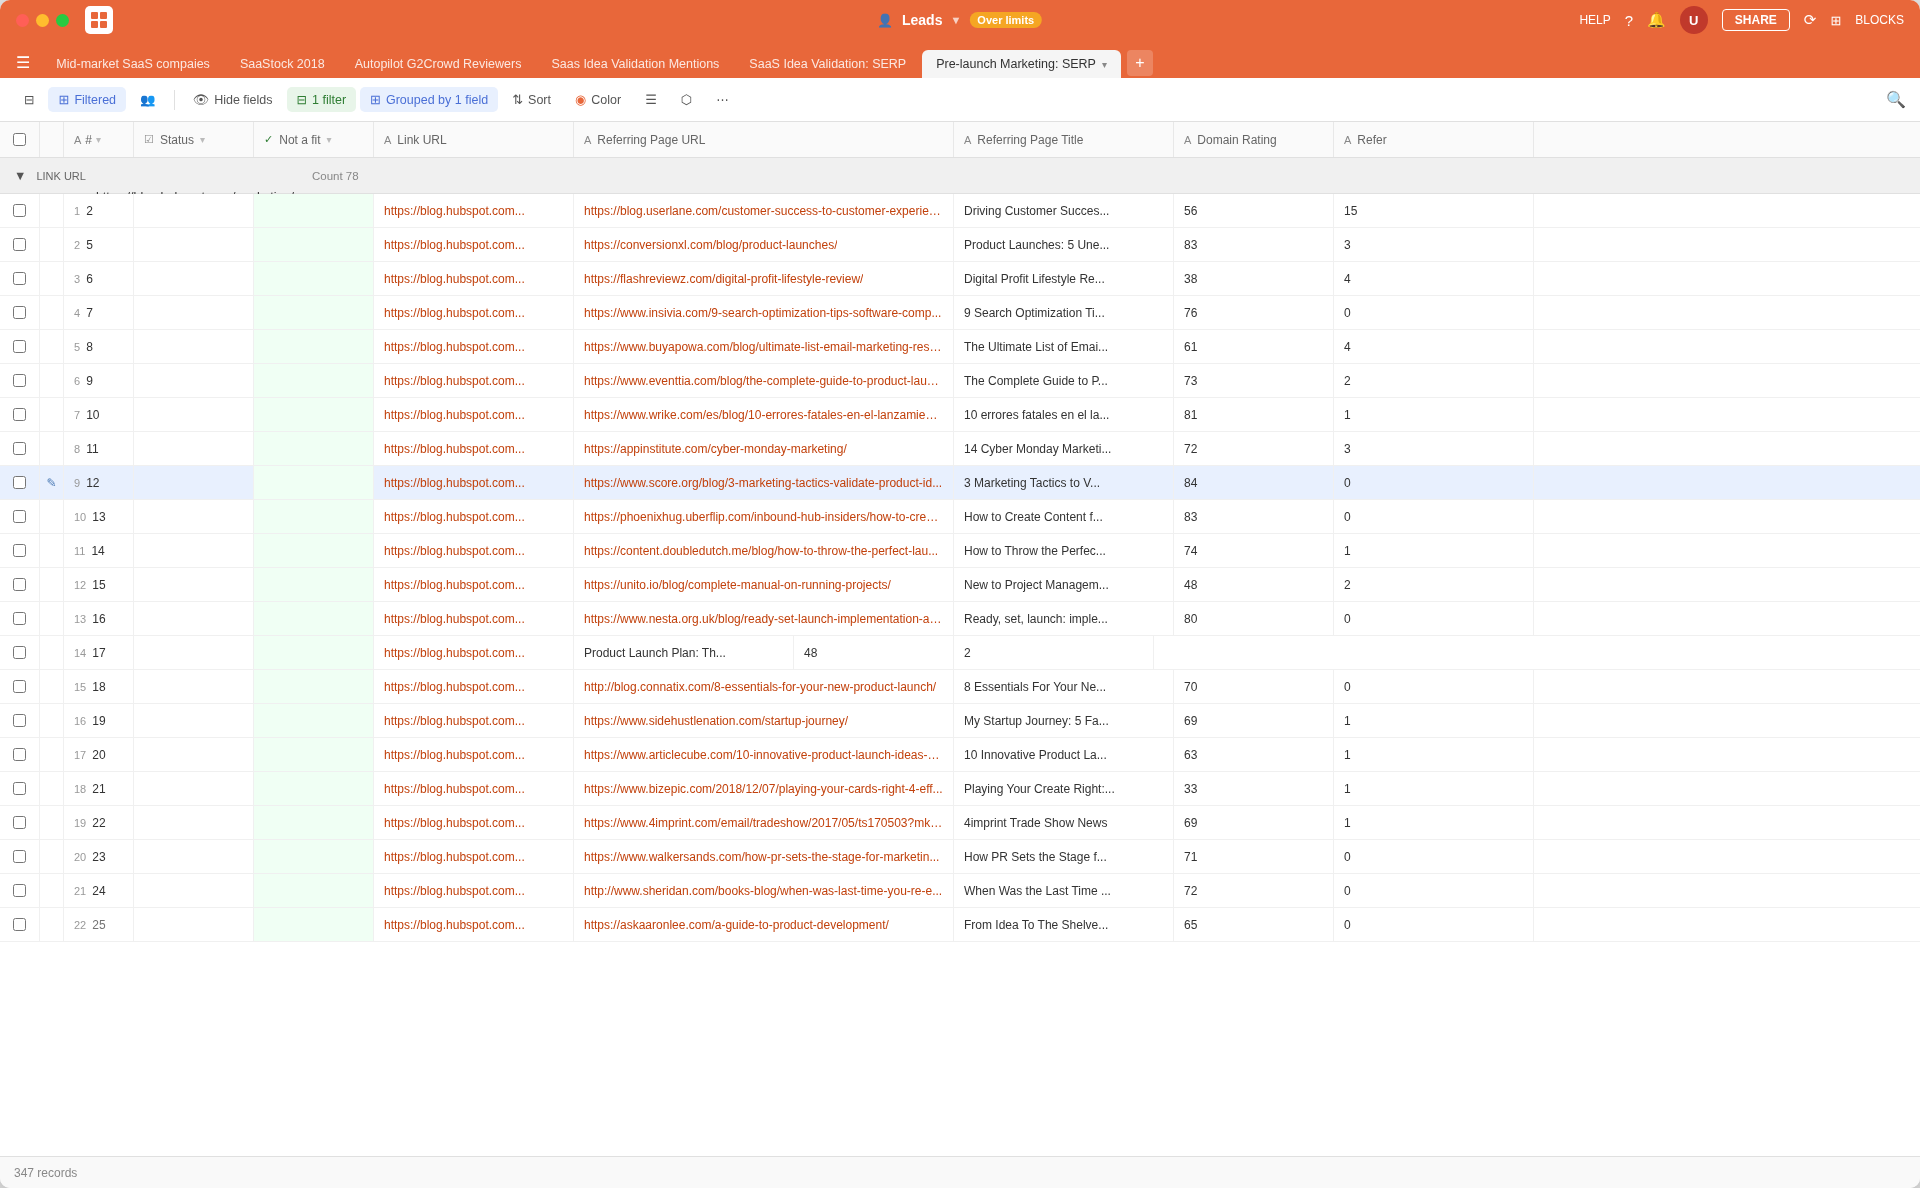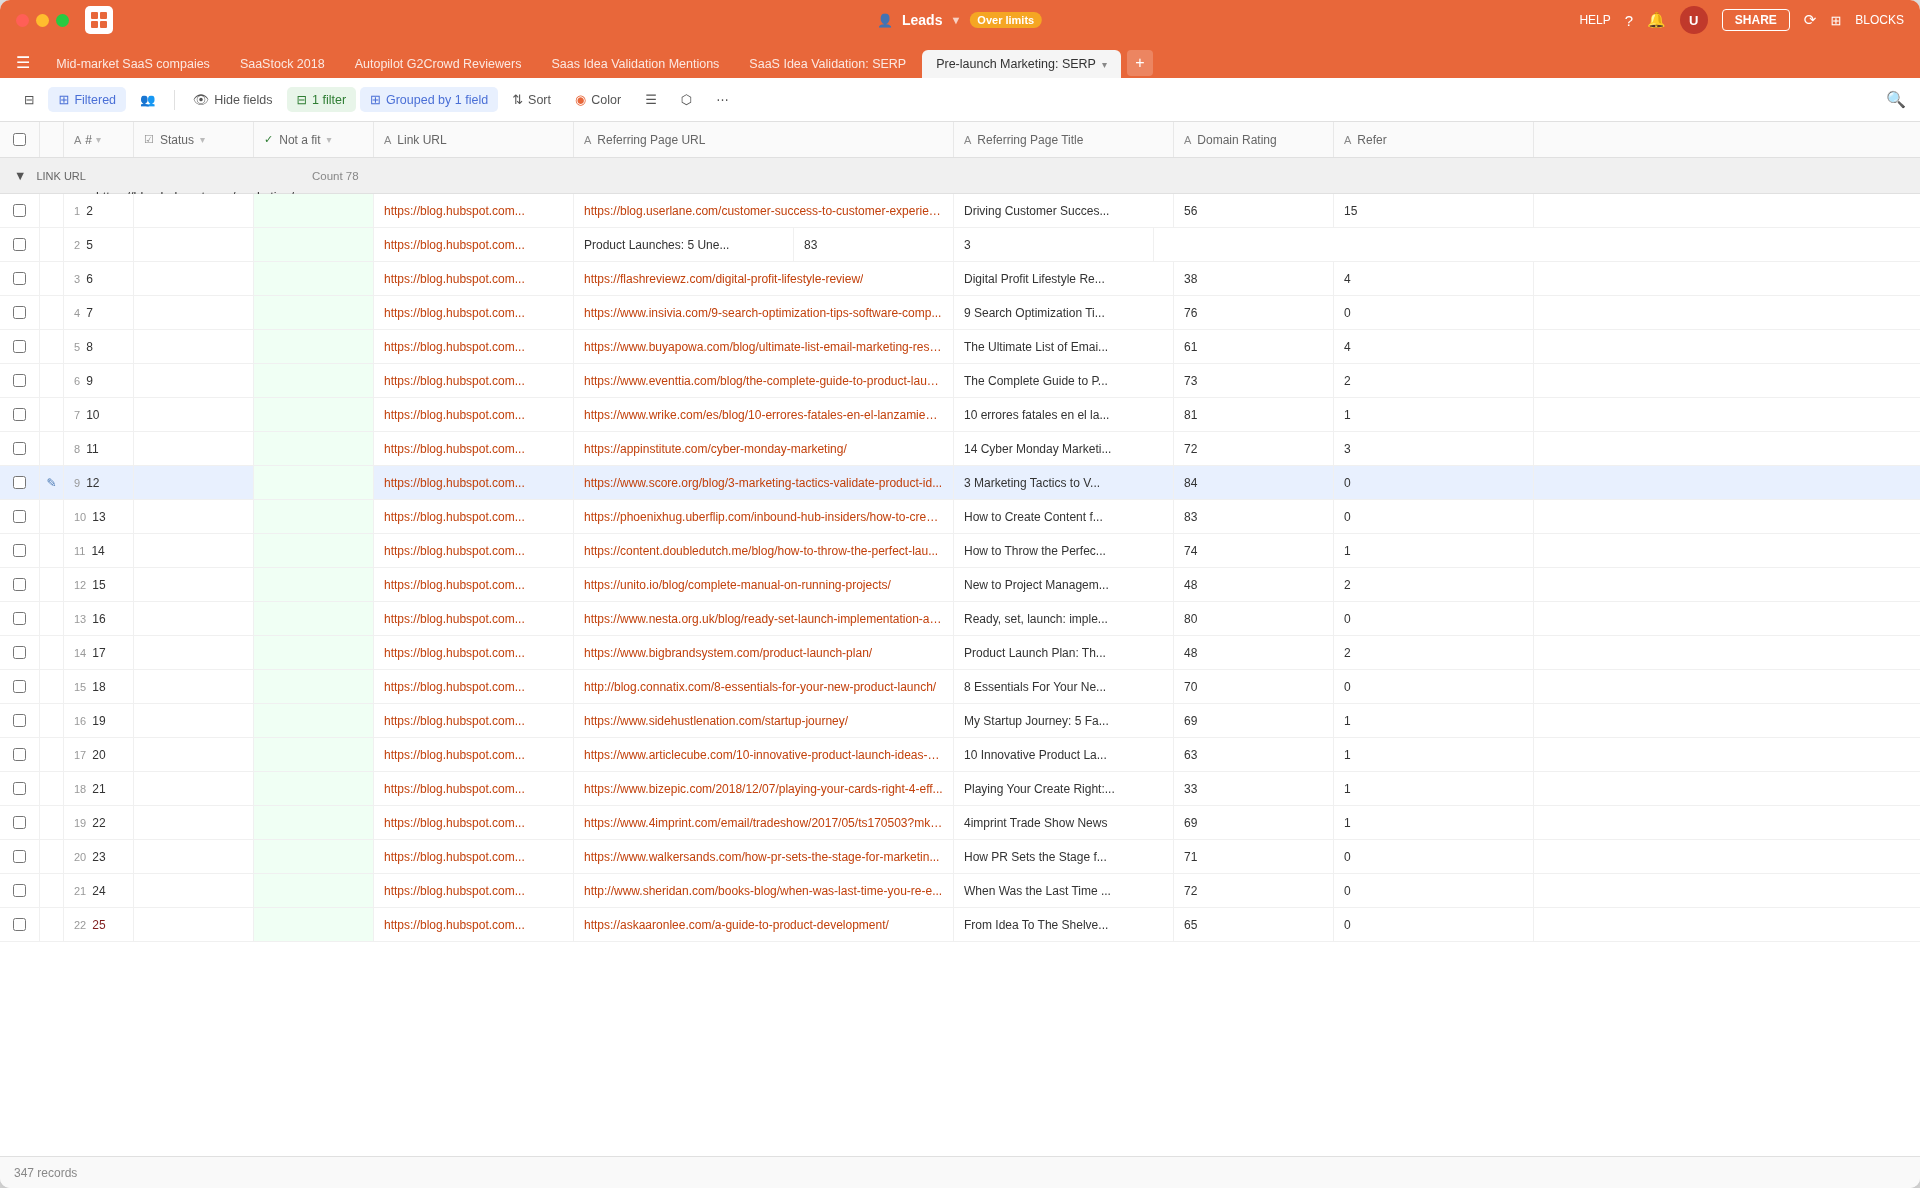--- a/index.html
+++ b/index.html
@@ -257,20 +257,23 @@
       </div>
       <div class="cell cell-num">
         <span style="color:#999; margin-right:6px; font-size:11px;">2</span>
         <span style="color:#333;">5</span>
       </div>
       <div class="cell cell-status"></div>
       <div class="cell cell-notafit"></div>
       <div class="cell cell-linkurl">
         <a class="link-text" href="#" title="https://blog.hubspot.com...">https://blog.hubspot.com...</a>
       </div>
+      <div class="cell cell-refurl">
+        <a class="link-text" href="#" title="https://conversionxl.com/blog/product-launches/">https://conversionxl.com/blog/product-launches/</a>
+      </div>
       <div class="cell cell-reftitle">Product Launches: 5 Une...</div>
       <div class="cell cell-domrating">83</div>
       <div class="cell cell-refer">3</div>
     </div>
       <div class="table-row">
       <div class="cell cell-checkbox">
         <input type="checkbox" style="">
       </div>
       <div class="cell cell-expand">
         
@@ -530,23 +533,20 @@
       </div>
       <div class="cell cell-num">
         <span style="color:#999; margin-right:6px; font-size:11px;">14</span>
         <span style="color:#333;">17</span>
       </div>
       <div class="cell cell-status"></div>
       <div class="cell cell-notafit"></div>
       <div class="cell cell-linkurl">
         <a class="link-text" href="#" title="https://blog.hubspot.com...">https://blog.hubspot.com...</a>
       </div>
-      <div class="cell cell-refurl">
-        <a class="link-text" href="#" title="https://www.bigbrandsystem.com/product-launch-plan/">https://www.bigbrandsystem.com/product-launch-plan/</a>
-      </div>
       <div class="cell cell-reftitle">Product Launch Plan: Th...</div>
       <div class="cell cell-domrating">48</div>
       <div class="cell cell-refer">2</div>
     </div>
       <div class="table-row">
       <div class="cell cell-checkbox">
         <input type="checkbox" style="">
       </div>
       <div class="cell cell-expand">
         
@@ -707,21 +707,21 @@
     </div>
       <div class="table-row">
       <div class="cell cell-checkbox">
         <input type="checkbox" style="">
       </div>
       <div class="cell cell-expand">
         
       </div>
       <div class="cell cell-num">
         <span style="color:#999; margin-right:6px; font-size:11px;">22</span>
-        <span style="color:#7f1d1d;">25</span>
+        <span style="color:#737373;">25</span>
       </div>
       <div class="cell cell-status"></div>
       <div class="cell cell-notafit"></div>
       <div class="cell cell-linkurl">
         <a class="link-text" href="#" title="https://blog.hubspot.com...">https://blog.hubspot.com...</a>
       </div>
       <div class="cell cell-refurl">
         <a class="link-text" href="#" title="https://askaaronlee.com/a-guide-to-product-development/">https://askaaronlee.com/a-guide-to-product-development/</a>
       </div>
       <div class="cell cell-reftitle">From Idea To The Shelve...</div>

